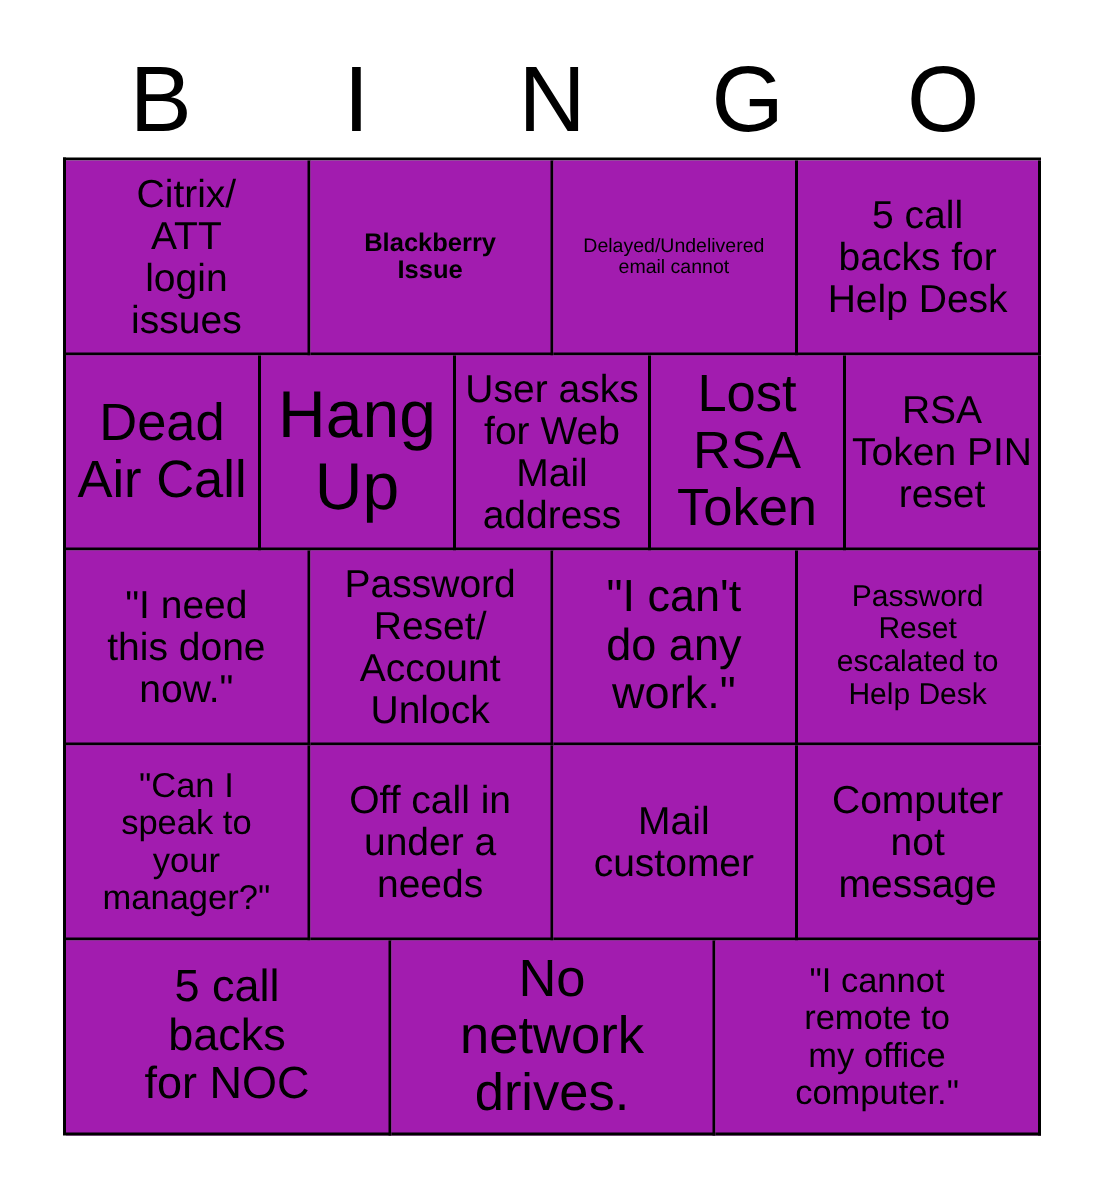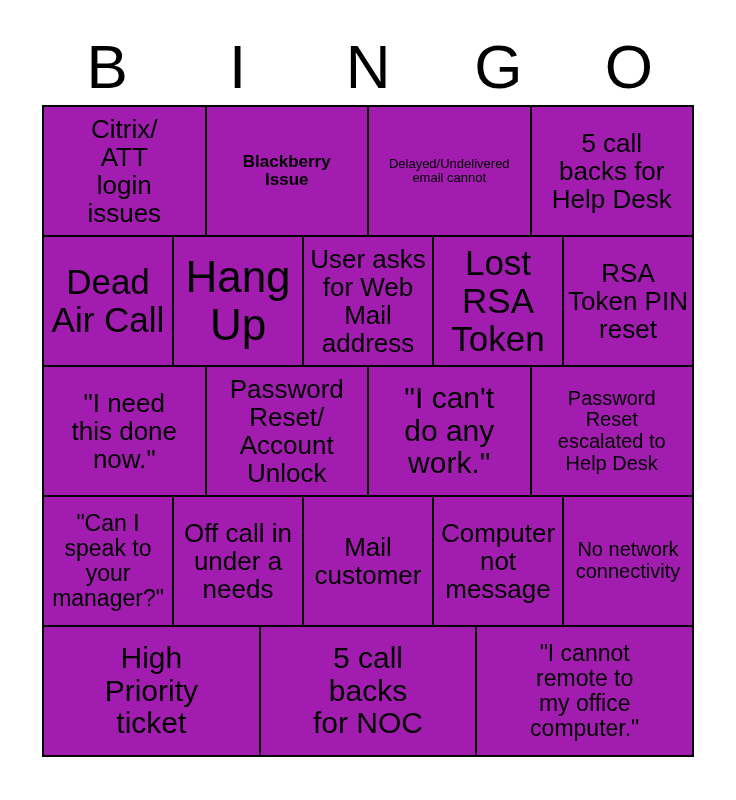--- a/index.html
+++ b/index.html
@@ -199,35 +199,31 @@
         </div>
         <div class="cell">
           <span class="cell-text fs-md">Mail
 customer</span>
         </div>
         <div class="cell">
           <span class="cell-text fs-md">Computer
 not
 message</span>
         </div>
-        <div class="cell">
-          <span class="cell-text fs-xs">No network
-connectivity</span>
-        </div>
-      </div>
-      <div class="grid-row">
-        <div class="cell">
-          <span class="cell-text fs-lg">High
-Priority
-ticket</span>
-        </div>
+      </div>
+      <div class="grid-row">
         <div class="cell">
           <span class="cell-text fs-lg">5 call
 backs
 for NOC</span>
+        </div>
+        <div class="cell">
+          <span class="cell-text fs-xl">No
+network
+drives.</span>
         </div>
         <div class="cell">
           <span class="cell-text fs-sm">"I cannot
 remote to
 my office
 computer."</span>
         </div>
       </div>
     </div>
 

